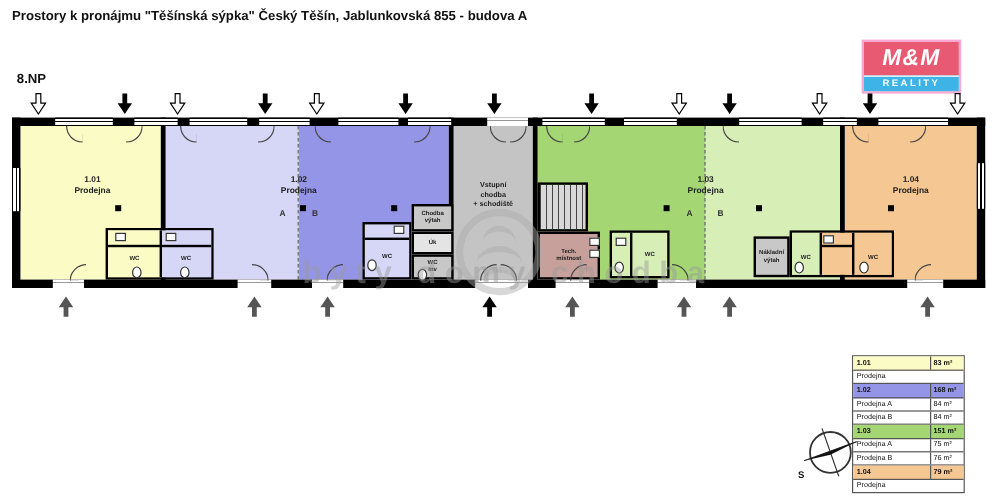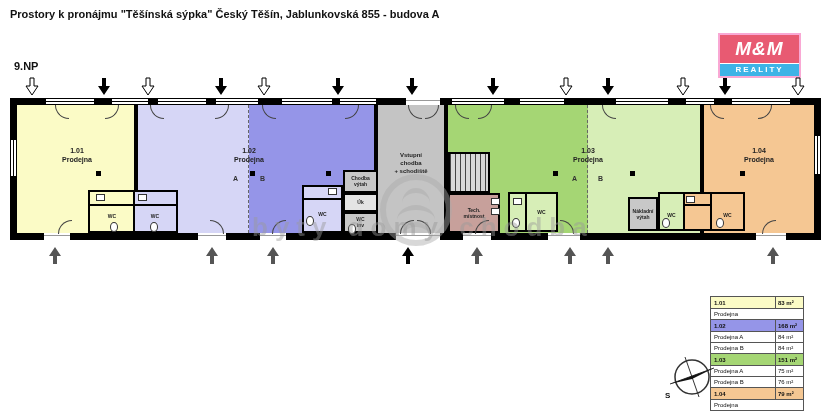--- a/index.html
+++ b/index.html
@@ -56,21 +56,21 @@
 </head>
 <body>
 
 <div class="title">Prostory k pronájmu "Těšínská sýpka" Český Těšín, Jablunkovská 855 - budova A</div>
 
 <div class="logo">
   <div class="logo-top" style="background: rgb(232, 90, 114);">M&amp;M</div>
   <div class="logo-bottom" style="background: rgb(62, 179, 230);">REALITY</div>
 </div>
 
-<div class="floor-label">9.NP</div>
+<div class="floor-label">8.NP</div>
 
 <div id="plan">
 
   <div class="room" style="left: 7px; top: 9px; width: 117px; height: 128px; background: rgb(251, 251, 198);"></div>
   <div class="room" style="left: 128px; top: 9px; width: 111px; height: 128px; background: rgb(214, 214, 246);"></div>
   <div class="room" style="left: 239px; top: 9px; width: 125px; height: 128px; background: rgb(149, 149, 232);"></div>
   <div class="room" style="left: 368px; top: 9px; width: 66px; height: 128px; background: rgb(196, 196, 196);"></div>
   <div class="room" style="left: 438px; top: 9px; width: 140px; height: 128px; background: rgb(165, 214, 116);"></div>
   <div class="room" style="left: 578px; top: 9px; width: 112px; height: 128px; background: rgb(215, 238, 183);"></div>
   <div class="room" style="left: 694px; top: 9px; width: 110px; height: 128px; background: rgb(245, 199, 147);"></div>

